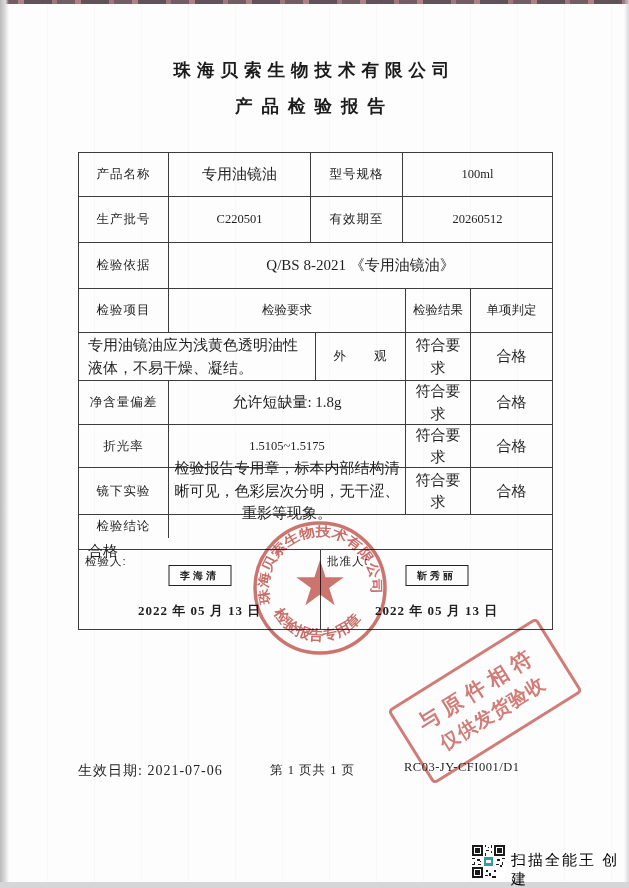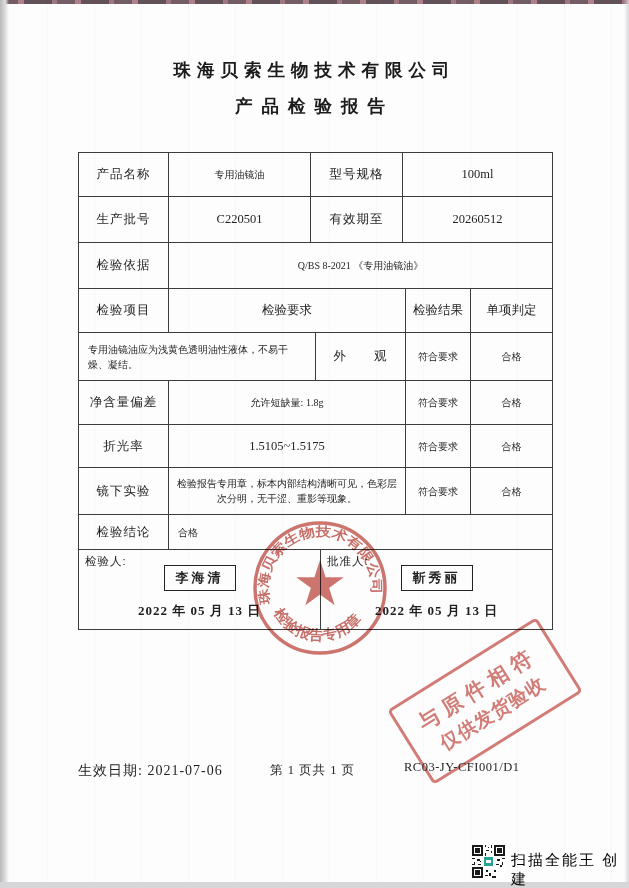--- a/index.html
+++ b/index.html
@@ -34,32 +34,32 @@
           align-items:center; justify-content:center; text-align:center; line-height:1.5; padding:2px 4px; }
   .cell:last-child { border-right:none; }
   .w-label { width:90px; flex:none; letter-spacing:1px; }
   .w-v1 { width:142px; flex:none; }
   .w-l2 { width:92px; flex:none; letter-spacing:1px; }
   .w-v2 { flex:1; }
   .w-req { width:237px; flex:none; }
   .w-res { width:65px; flex:none; }
   .w-jud { flex:1; }
   .h44 { height:44px; } .h46 { height:46px; } .h48 { height:48px; }
-  .h43 { height:43px; } .h47 { height:47px; } .h35 { height:35px; } .h79 { height:79px; }
+  .h43 { height:43px; } .h47 { height:47px; } .h35 { height:35px;flex-direction:column; } .h79 { height:79px; }
   .left-align { justify-content:flex-start; text-align:left; padding-left:9px; padding-right:9px; }
-  .kai { font-size:10px; }
+  .kai { font-size:15px; }
 
   
   .sig-cell { position:relative; padding:0; display:block; }
   .sig-cell-left { width:242px; flex:none; }
   .sig-cell-right { flex:1; }
   .sig-label { position:absolute; top:3px; left:6px; font-family:"Liberation Sans", sans-serif;
                font-size:11.5px; letter-spacing:1px; }
   .name-box { position:absolute; top:15px; left:50%; transform:translateX(-50%);
-              border:1.5px solid #222; padding:2px 11px; font-size:13px; font-weight:600;
+              border:1.5px solid #222; padding:2px 11px; font-size:10px; font-weight:600;
               letter-spacing:3px; white-space:nowrap; background:rgba(255,255,255,0.0); }
   .sig-date { position:absolute; bottom:9px; left:0; width:100%; text-align:center;
               font-size:13px; font-weight:600; letter-spacing:1px; }
 
   
   .round-stamp { position:absolute; left:250px; top:518px; width:140px; height:140px;
                  opacity:.82; mix-blend-mode:multiply; pointer-events:none; }
 
   
   .rect-stamp { position:absolute; left:397px; top:657px; width:170px; height:82px;

